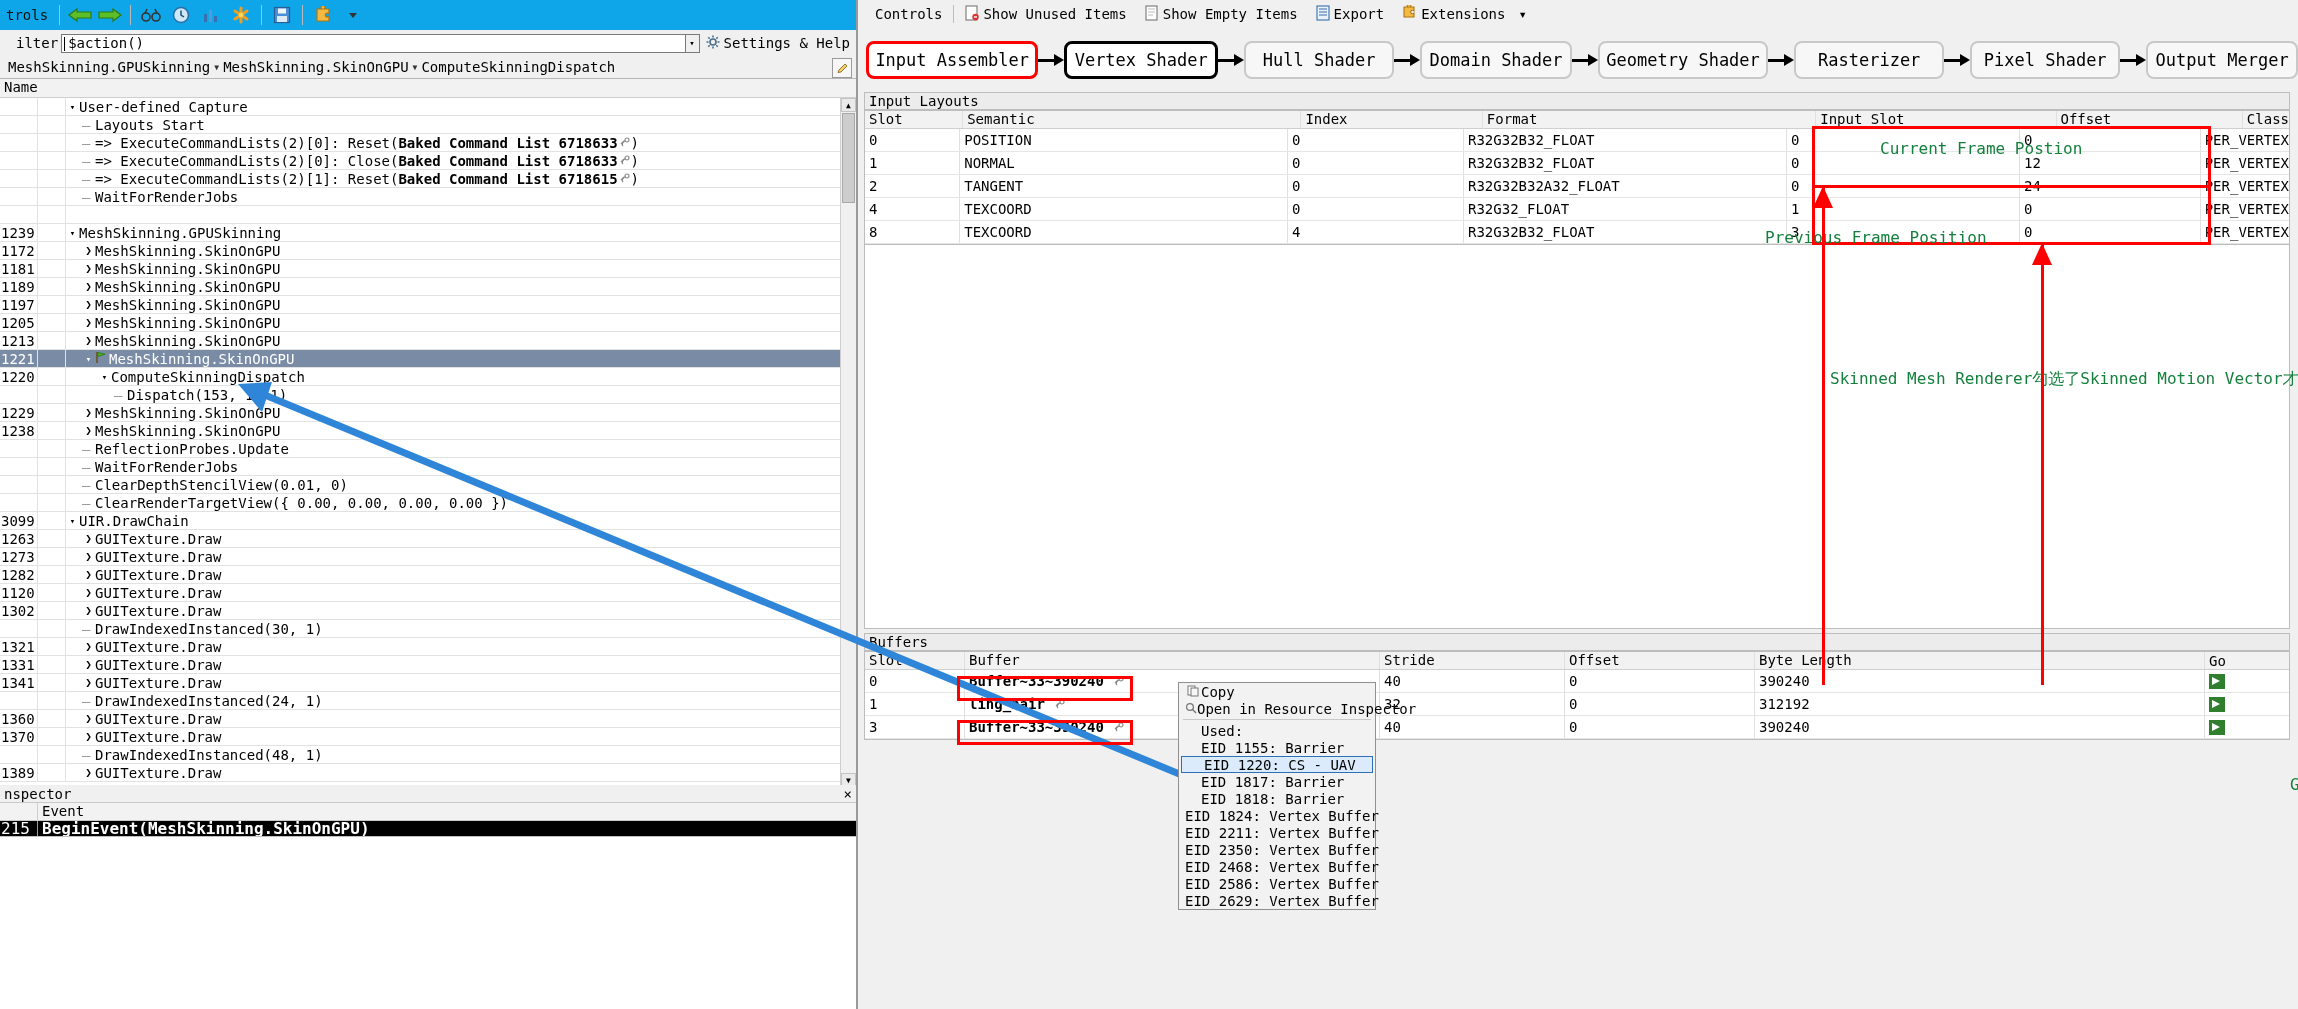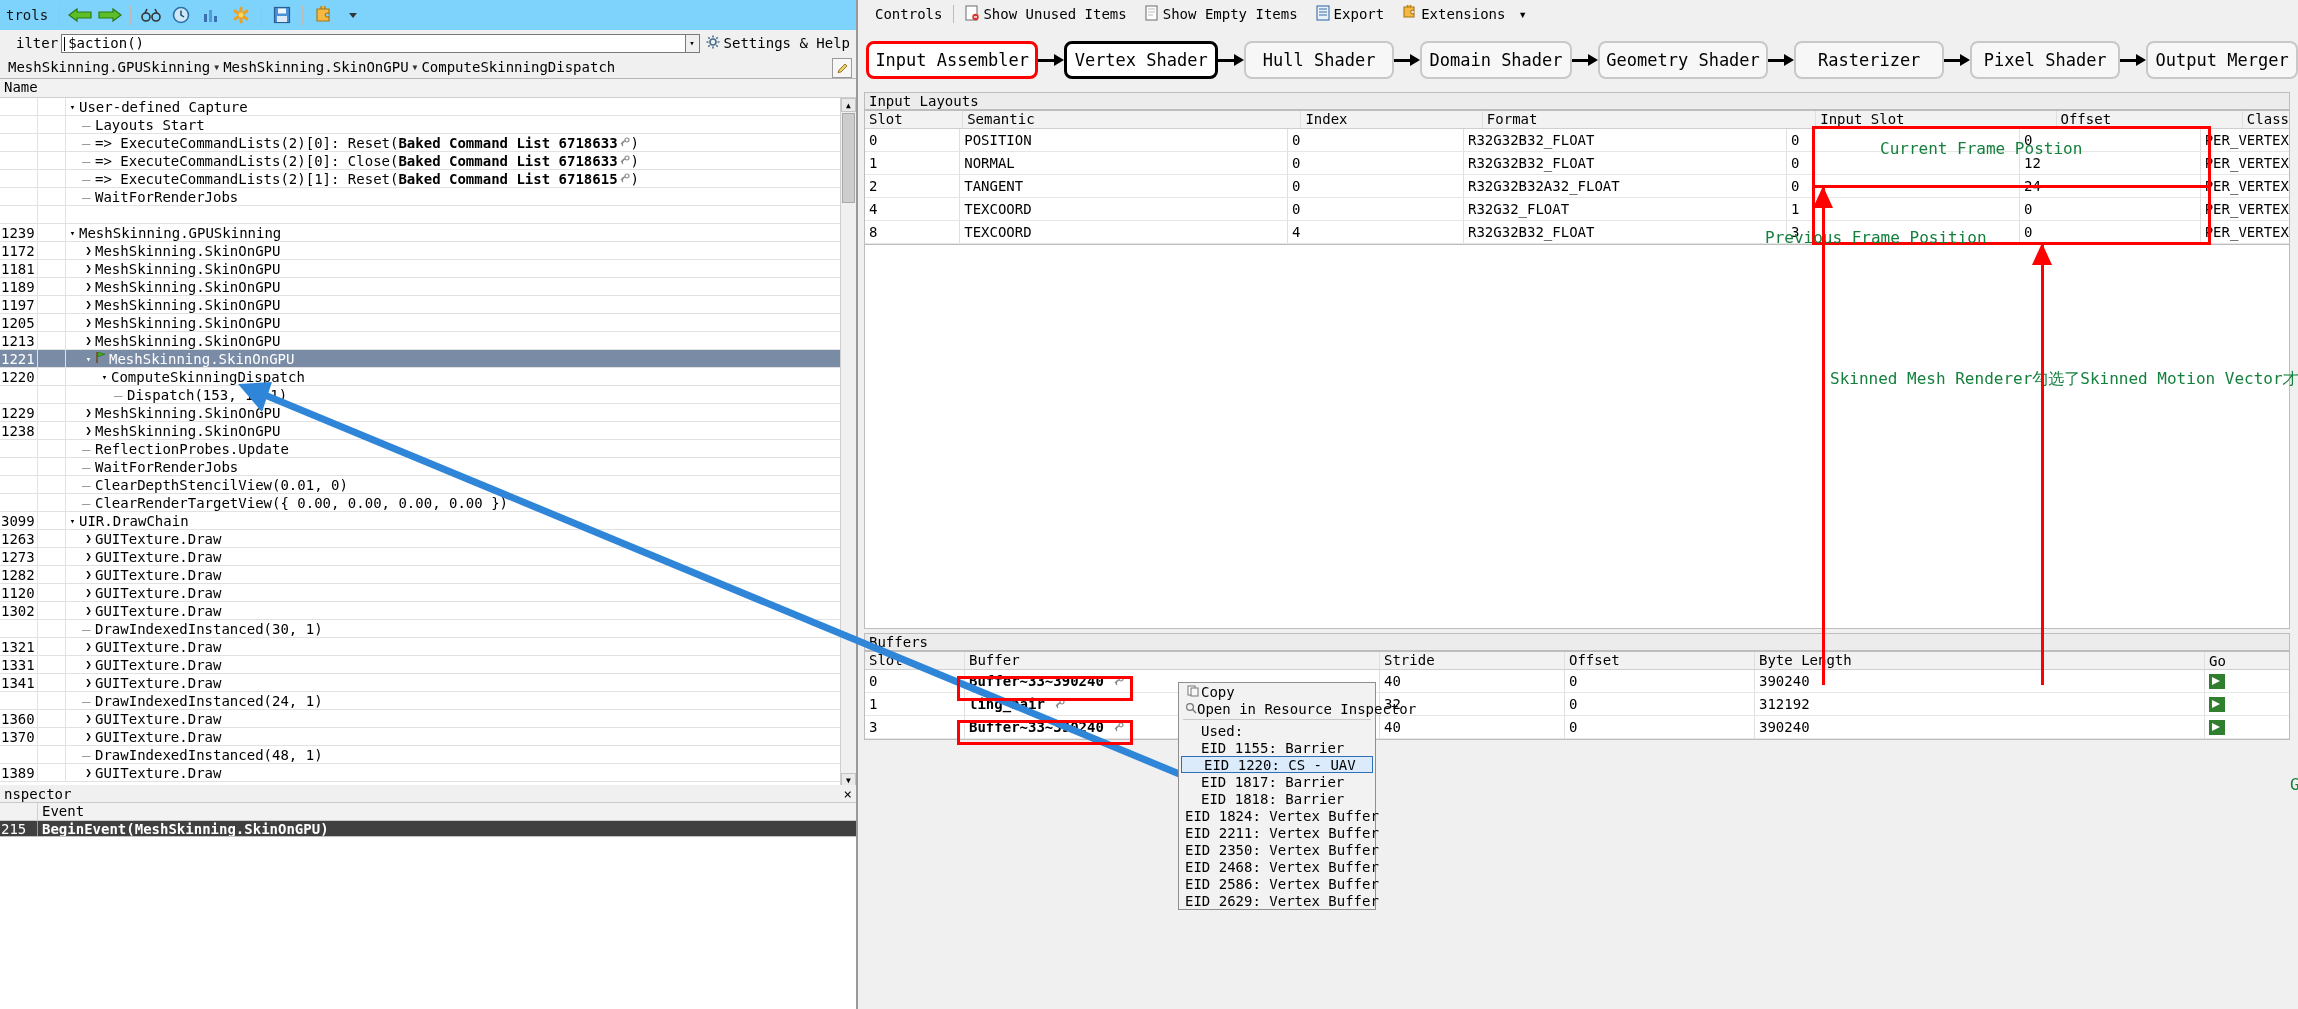--- a/index.html
+++ b/index.html
@@ -8,21 +8,21 @@
     background:#ffffff;
     font-family:"DejaVu Sans Mono", monospace;
     font-size:15px;color:#000;
     -webkit-font-smoothing:none;
   }
   .app{position:relative;width:2298px;height:1009px;}
 
   
   .left-pane{position:absolute;left:0;top:0;width:856px;height:1009px;background:#f0f0f0;}
 
-  .toolbar{position:absolute;left:0;top:0;width:900px;height:30px;background:#7dd3fc;
+  .toolbar{position:absolute;left:0;top:0;width:900px;height:30px;background:#0ea5e9;
            display:flex;align-items:center;gap:0px;border-bottom:1px solid #d6d6d6;}
   .tb-lbl{font-size:14px;padding:0 6px;color:#111;}
   .tb-sep{width:1px;height:20px;background:#b9b9b9;margin:0 5px;}
   .tb-ico{width:30px;height:24px;display:flex;align-items:center;justify-content:center;cursor:default;}
   .tb-ico svg{display:block;}
 
   .filterbar{position:absolute;left:0;top:30px;width:856px;height:26px;background:#f0f0f0;
              display:flex;align-items:center;}
   .filter-label{font-size:14px;padding-left:16px;padding-right:3px;}
   .filter-input{flex:1;height:19px;border:1px solid #7a7a7a;background:#fff;font-family:"DejaVu Sans Mono",monospace;
@@ -65,21 +65,21 @@
                 display:flex;align-items:center;justify-content:center;font-size:8px;}
   .vscroll .thumb{position:absolute;top:15px;left:1px;width:13px;height:90px;background:#cdcdcd;border:1px solid #a8a8a8;box-sizing:border-box;}
   .vscroll .arr.bottom{position:absolute;bottom:0;left:0;right:0;}
 
   
   .inspector{position:absolute;left:0;top:785px;width:856px;height:50px;background:#f0f0f0;}
   .insp-title{height:17px;font-size:14px;display:flex;align-items:center;justify-content:space-between;padding:0 4px;}
   .insp-head{display:flex;height:17px;background:#f2f2f2;border-top:1px solid #c9c9c9;border-bottom:1px solid #c9c9c9;font-size:14px;}
   .ih-eid{width:38px;border-right:1px solid #cfcfcf;padding-left:1px;box-sizing:border-box;}
   .ih-ev{flex:1;padding-left:4px;}
-  .insp-row{display:flex;height:16px;line-height:16px;font-size:14px;background:#404040;color:#fff;}
+  .insp-row{display:flex;height:16px;line-height:16px;font-size:16px;background:#000000;color:#fff;}
   .insp-row .c1{width:38px;border-right:1px solid #8d9cb3;padding-left:1px;box-sizing:border-box;color:#fff;}
   .insp-row .c2{flex:1;padding-left:4px;font-weight:bold;}
 
   .left-rest{position:absolute;left:0;top:836px;width:856px;height:173px;background:#fff;border-top:1px solid #c0c0c0;}
 
   
   .right-pane{position:absolute;left:856px;top:0;width:1442px;height:1009px;background:#f0f0f0;
               border-left:2px solid #9a9a9a;box-sizing:border-box;}
 
   .ctrl-bar{height:28px;display:flex;align-items:center;font-size:14px;padding-left:8px;gap:0;}

